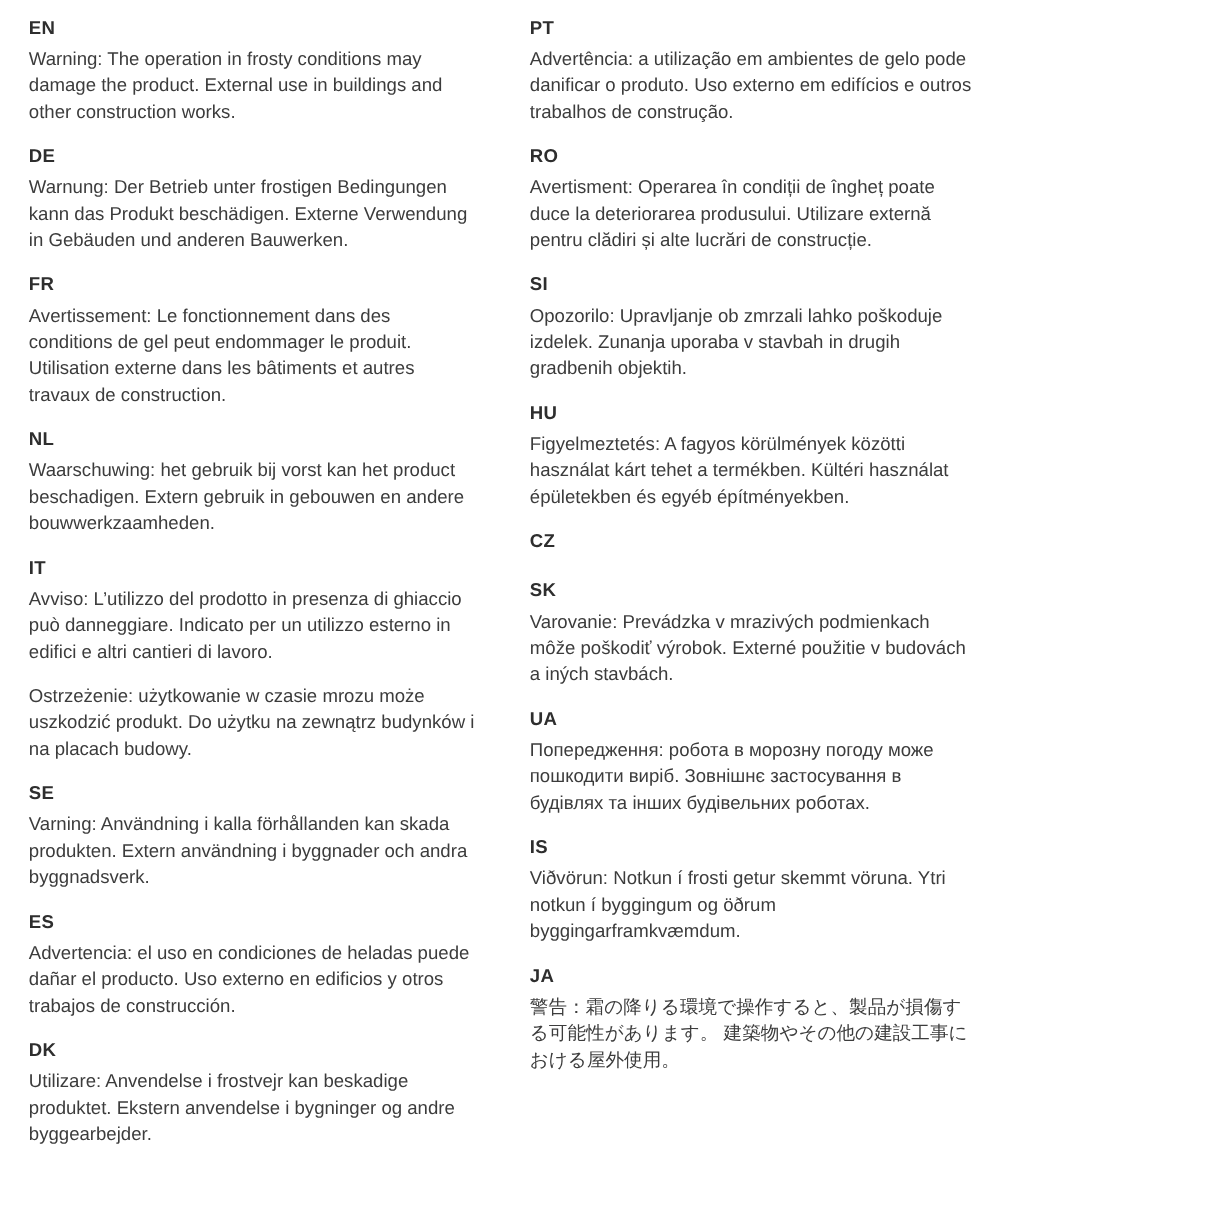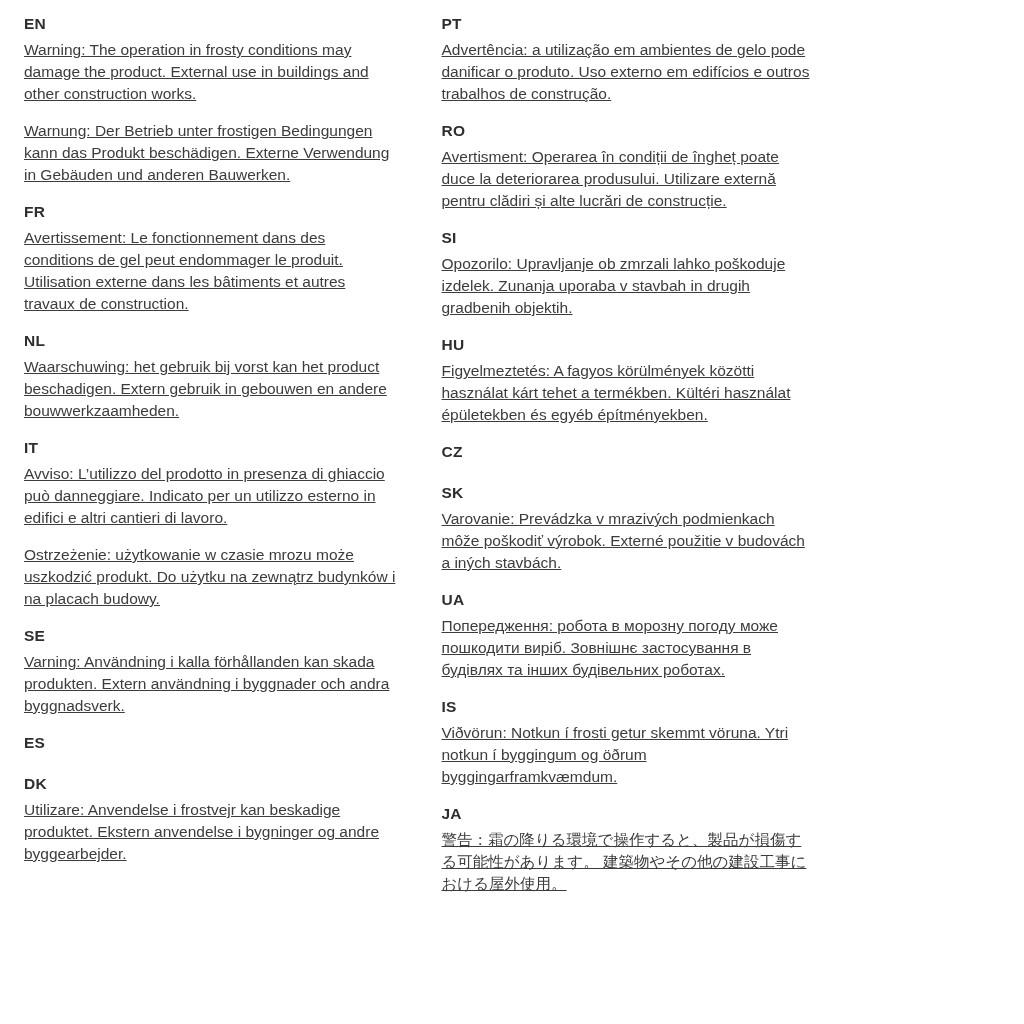--- a/index.html
+++ b/index.html
@@ -36,36 +36,36 @@
     color: #2e2e2e;
     margin: 0 0 4px 0;
     line-height: 22px;
     letter-spacing: 0.2px;
   }
   .text {
     font-size: 15.5px;
     margin: 0;
     line-height: 22px;
     color: #3c3c3c;
-    text-decoration: underline;
   }
 </style>
 </head>
 <body>
 
 <main class="sheet">
 
   <div class="col">
 
     <section class="block">
       <h2 class="code">EN</h2>
       <p class="text">Warning: The operation in frosty conditions may damage the product. External use in buildings and other construction works.</p>
     </section>
 
     <section class="block">
+      <h2 class="code">DE</h2>
       <p class="text">Warnung: Der Betrieb unter frostigen Bedingungen kann das Produkt beschädigen. Externe Verwendung in Gebäuden und anderen Bauwerken.</p>
     </section>
 
     <section class="block">
       <h2 class="code">FR</h2>
       <p class="text">Avertissement: Le fonctionnement dans des conditions de gel peut endommager le produit. Utilisation externe dans les bâtiments et autres travaux de construction.</p>
     </section>
 
     <section class="block">
       <h2 class="code">NL</h2>
@@ -81,20 +81,21 @@
       <p class="text">Ostrzeżenie: użytkowanie w czasie mrozu może uszkodzić produkt. Do użytku na zewnątrz budynków i na placach budowy.</p>
     </section>
 
     <section class="block">
       <h2 class="code">SE</h2>
       <p class="text">Varning: Användning i kalla förhållanden kan skada produkten. Extern användning i byggnader och andra byggnadsverk.</p>
     </section>
 
     <section class="block">
       <h2 class="code">ES</h2>
+      <p class="text">Advertencia: el uso en condiciones de heladas puede dañar el producto. Uso externo en edificios y otros trabajos de construcción.</p>
     </section>
 
     <section class="block">
       <h2 class="code">DK</h2>
       <p class="text">Utilizare: Anvendelse i frostvejr kan beskadige produktet. Ekstern anvendelse i bygninger og andre byggearbejder.</p>
     </section>
 
   </div>
 
   <div class="col">

